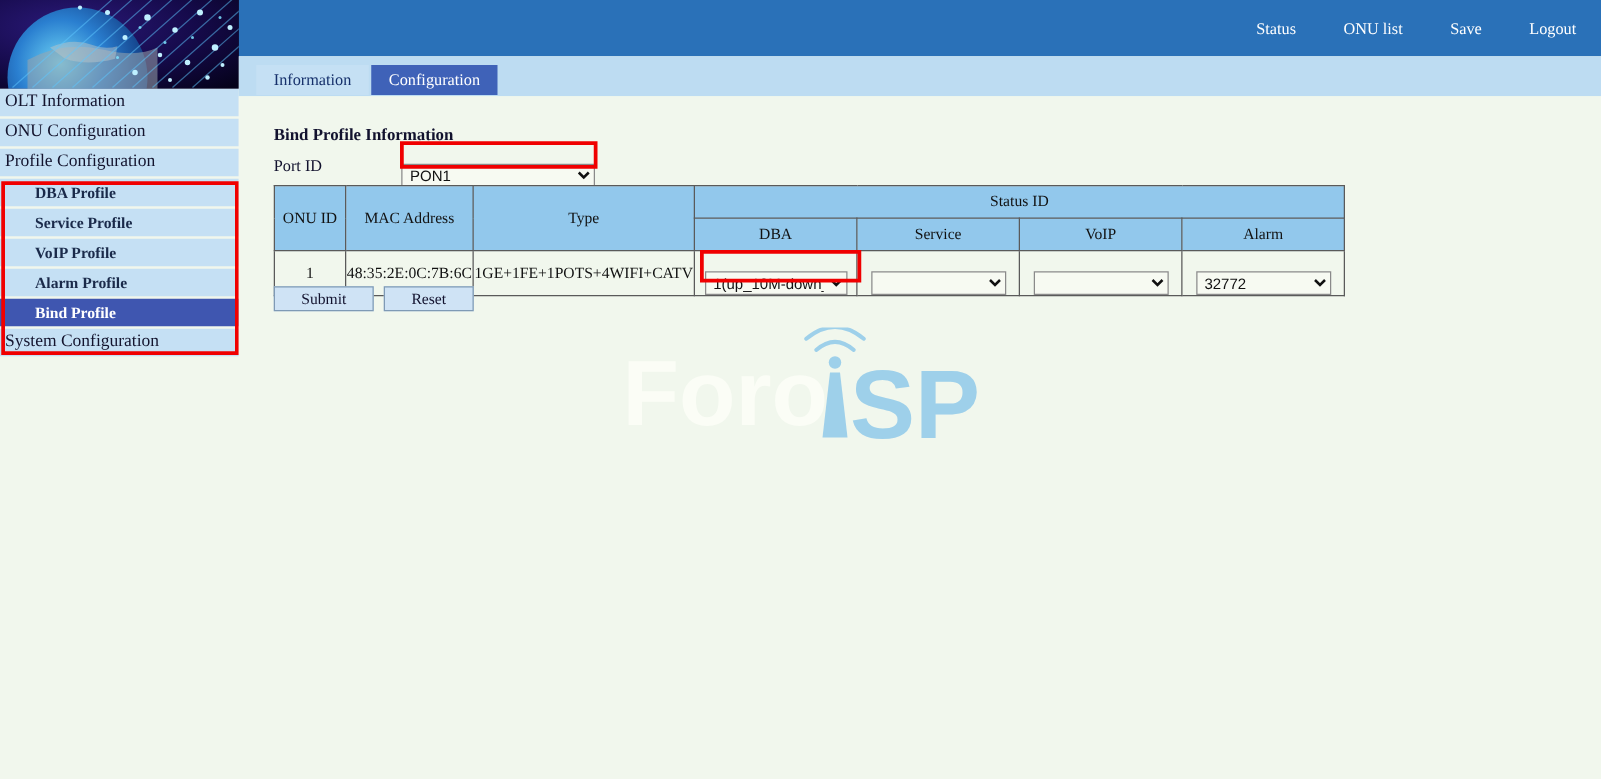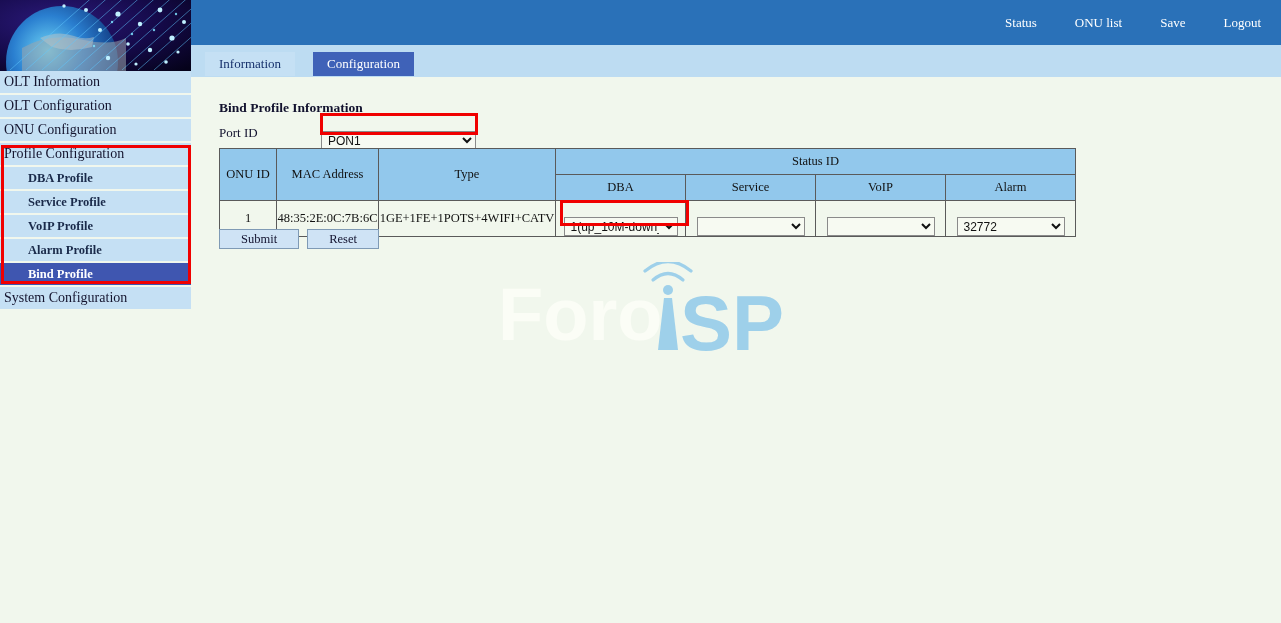--- a/index.html
+++ b/index.html
@@ -55,21 +55,21 @@
     position: absolute;
     left: 191px; top: 45px;
     width: 1090px; height: 32px;
     background: #bddcf2;
   }
   .tabs {
     position: absolute;
     left: 14px; top: 7px;
     display: flex;
     align-items: flex-end;
-    gap: 18px;
+    gap: 2px;
   }
   .tab {
     height: 24px;
     line-height: 24px;
     padding: 0 14px;
     font-size: 13px;
     cursor: pointer;
     white-space: nowrap;
     font-family: "Liberation Serif", serif;
   }
@@ -321,21 +321,20 @@
 
 <div class="tabband">
   <div class="tabs">
     <div class="tab inactive">Information</div>
     <div class="tab active">Configuration</div>
   </div>
 </div>
 
 <div class="sidebar">
   <div class="nav-item">OLT Information</div>
-  <div class="nav-item">OLT Configuration</div>
   <div class="nav-item">ONU Configuration</div>
   <div class="nav-item">Profile Configuration</div>
   <div class="nav-item sub">DBA Profile</div>
   <div class="nav-item sub">Service Profile</div>
   <div class="nav-item sub">VoIP Profile</div>
   <div class="nav-item sub">Alarm Profile</div>
   <div class="nav-item sub selected">Bind Profile</div>
   <div class="nav-item">System Configuration</div>
 </div>
 

